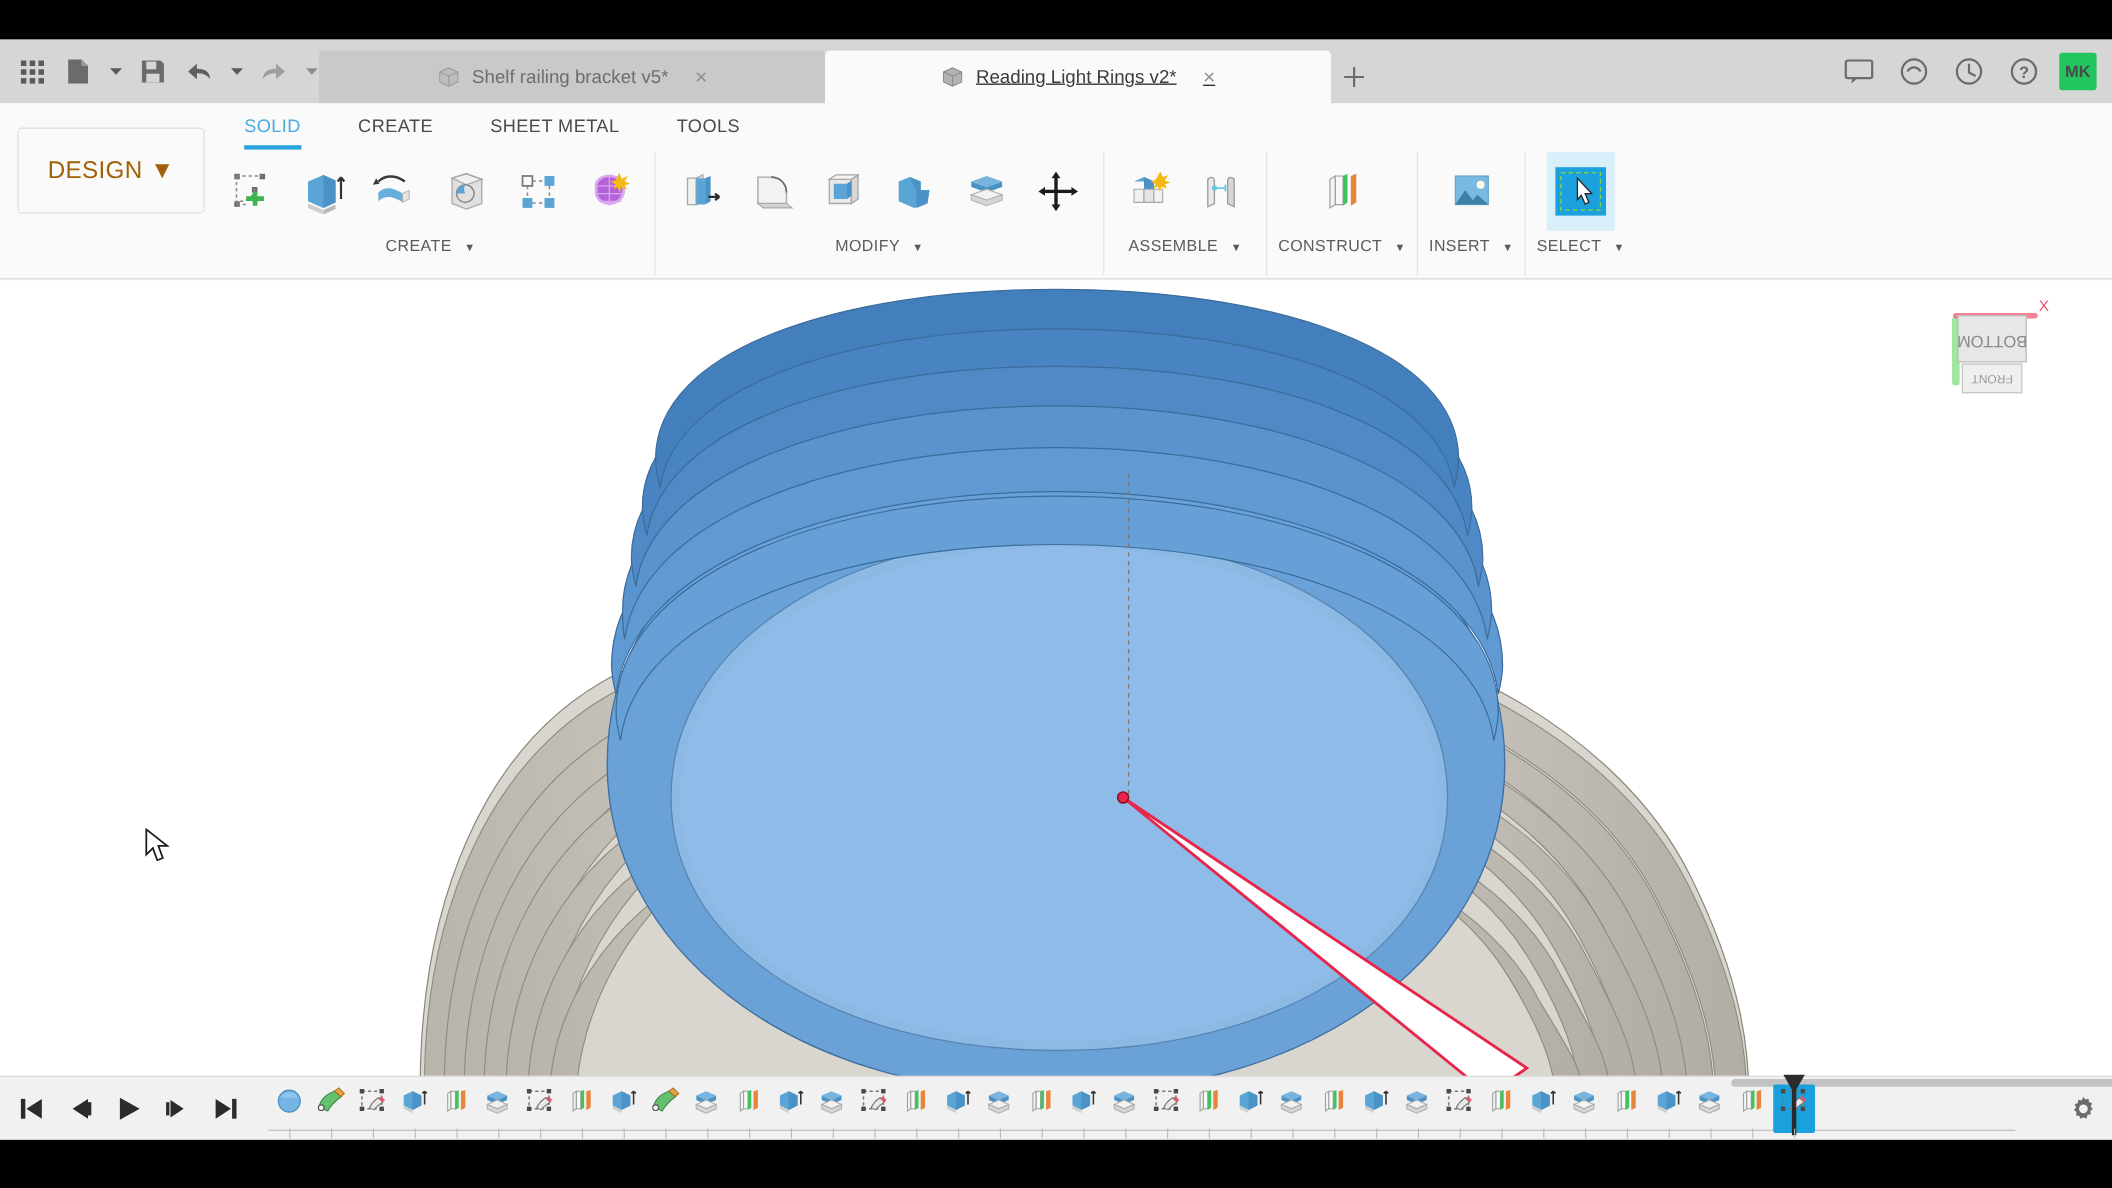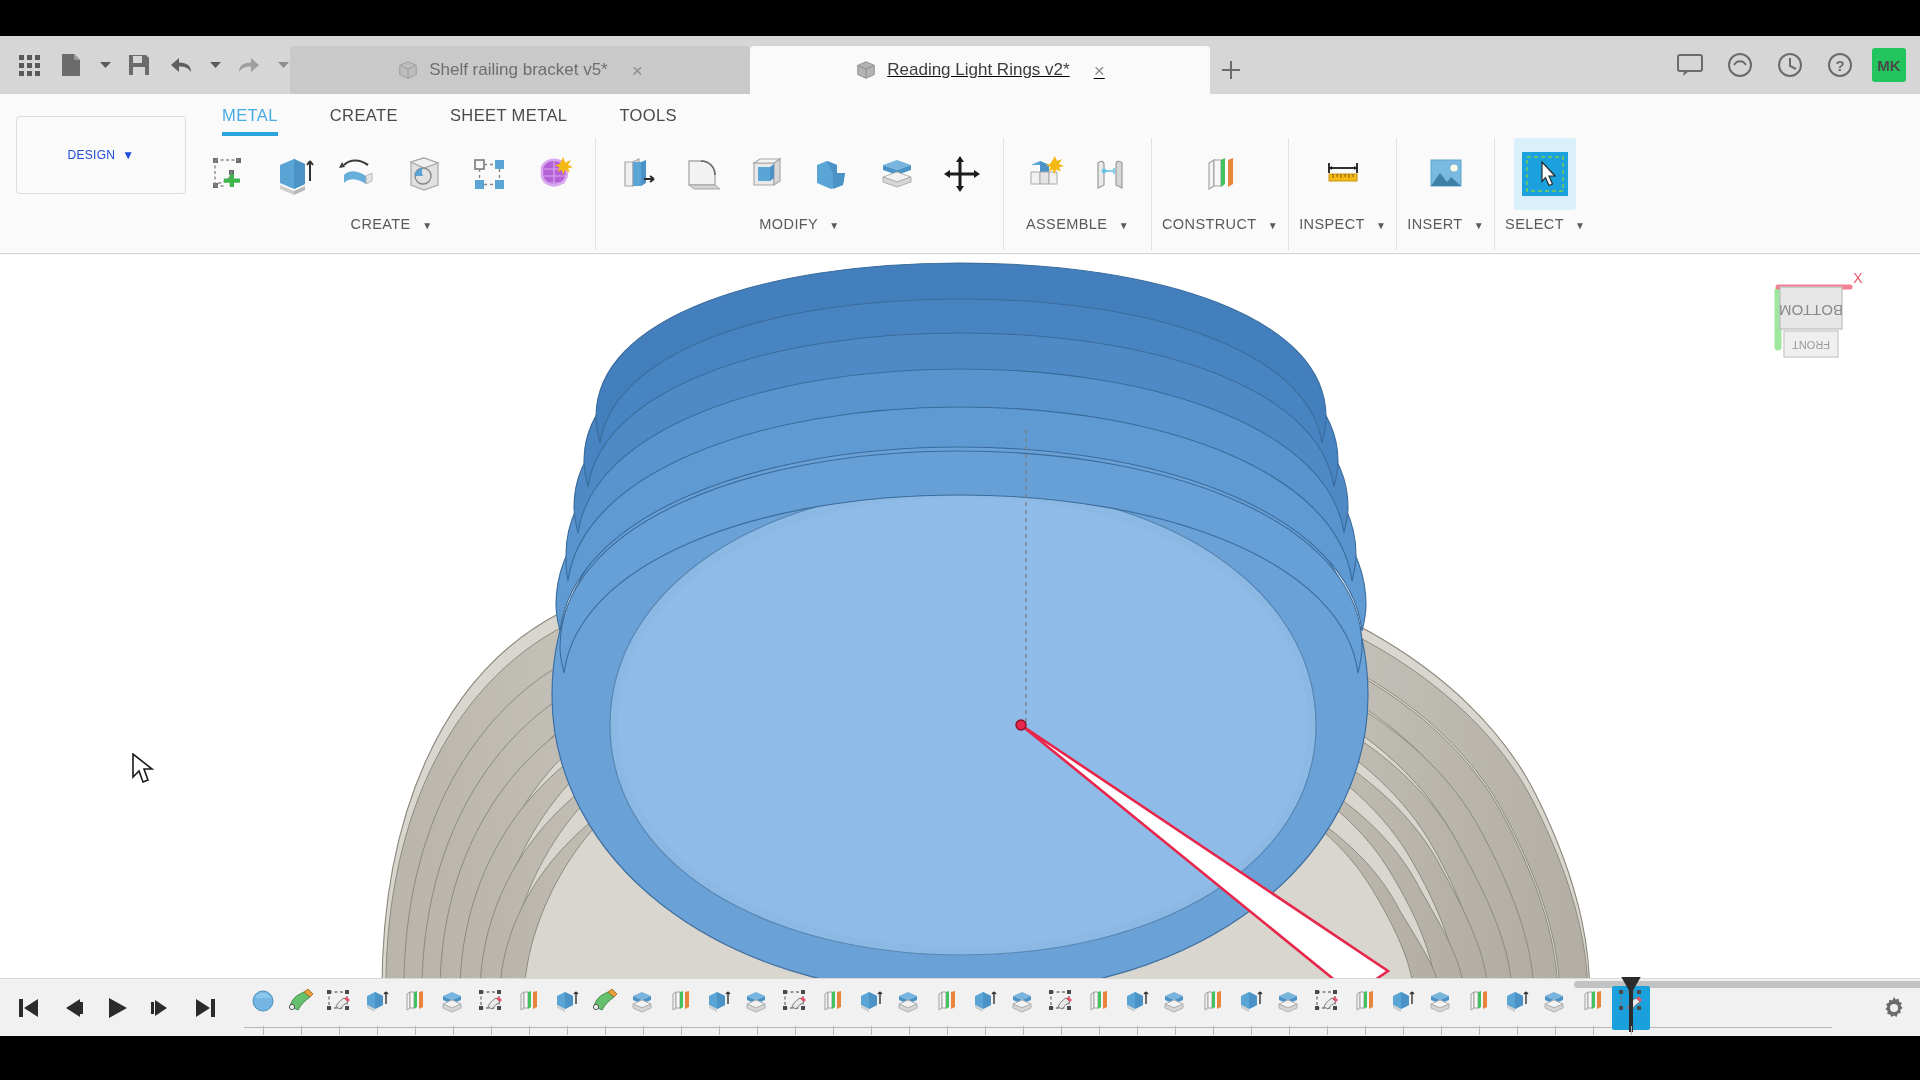--- a/index.html
+++ b/index.html
@@ -81,21 +81,21 @@
     border-bottom: 1px solid #d3d3d3;
   }
   .design-box {
     position: absolute; left: 16px; top: 22px;
     width: 170px; height: 78px;
     border: 1px solid #dcdcdc; border-radius: 4px;
     background: #fafafa;
     display: flex; align-items: center; justify-content: center;
     cursor: pointer;
   }
-  .design-box span { font-size: 12px; color: #1d4ed8; letter-spacing: .3px; }
+  .design-box span { font-size: 22px; color: #a16207; letter-spacing: .3px; }
   .caret { display:inline-block; margin-left: 7px; font-size: 10px; color:#5a5a5a; }
 
   .ribbon-tabs {
     position: absolute; left: 196px; top: 6px;
     display: flex; gap: 0px; align-items: flex-start;
   }
   .rib-tab {
     padding: 6px 26px 0 26px;
     font-size: 16.5px; color: #4a4a4a; letter-spacing: .4px;
     cursor: pointer; text-align: center;
@@ -298,21 +298,21 @@
 
   <div class="ribbon">
 
     <div class="design-box">
       <span>DESIGN</span>
       <span class="caret">▼</span>
     </div>
 
     <div class="ribbon-tabs">
       <div class="rib-tab active">
-        <span>METAL</span>
+        <span>SOLID</span>
         <span class="underline"></span>
       </div>
       <div class="rib-tab">
         <span>CREATE</span>
         <span class="underline"></span>
       </div>
       <div class="rib-tab">
         <span>SHEET METAL</span>
         <span class="underline"></span>
       </div>
@@ -476,36 +476,20 @@
               <path d="M24 9l4-2v26l-4 3z" fill="#42c15f"></path>
               <path d="M31 9l5-2v26l-5 3z" fill="#e8853c"></path>
             </svg>
           </div>
         </div>
         <div class="glabel">
           <span>CONSTRUCT</span> <span class="caret">▼</span>
         </div>
       </div>
 
-      <div class="rgroup">
-        <div class="row">
-          <div class="tool">
-            <svg width="46" height="46" viewBox="0 0 46 46">
-              <path d="M9 17h28" stroke="#1b1b1b" stroke-width="1.8"></path>
-              <path d="M9 12v10M37 12v10" stroke="#1b1b1b" stroke-width="1.8"></path>
-              <path d="M12 15l-3 2 3 2M34 15l3 2-3 2" fill="#1b1b1b"></path>
-              <rect x="9" y="23" width="28" height="7" fill="#f5b915" stroke="#c99410" stroke-width="1"></rect>
-              <path d="M13 23v4M17 23v3M21 23v4M25 23v3M29 23v4M33 23v3" stroke="#7d5d06" stroke-width="1"></path>
-            </svg>
-          </div>
-        </div>
-        <div class="glabel">
-          <span>INSPECT</span> <span class="caret">▼</span>
-        </div>
-      </div>
 
       <div class="rgroup">
         <div class="row">
           <div class="tool">
             <svg width="46" height="46" viewBox="0 0 46 46">
               <rect x="8" y="9" width="30" height="26" fill="#7ab9e0" stroke="#5fa3cc" stroke-width="1"></rect>
               <circle cx="31" cy="17" r="3.6" fill="#fdfbe8"></circle>
               <path d="M8 35l9-13 7 9 4-5 10 9z" fill="#3f7fa8"></path>
             </svg>
           </div>

